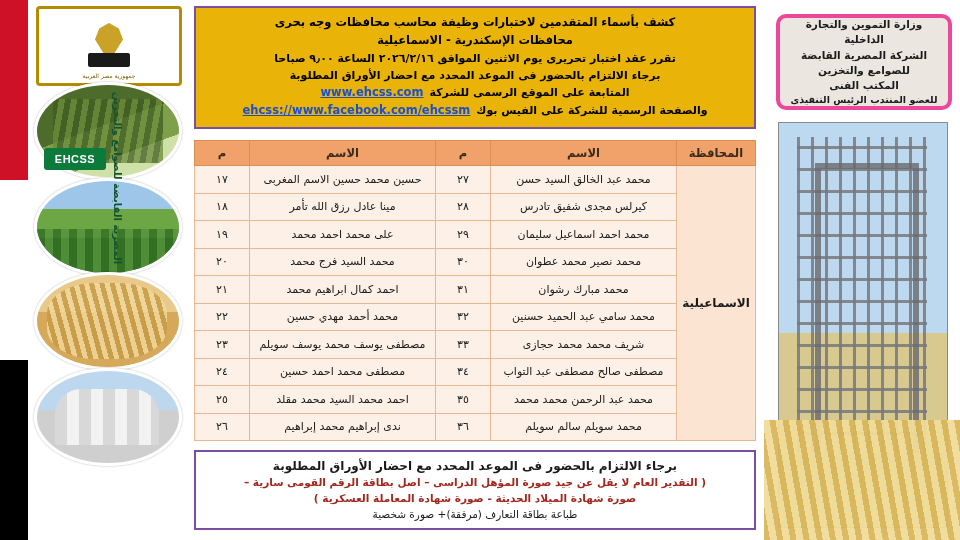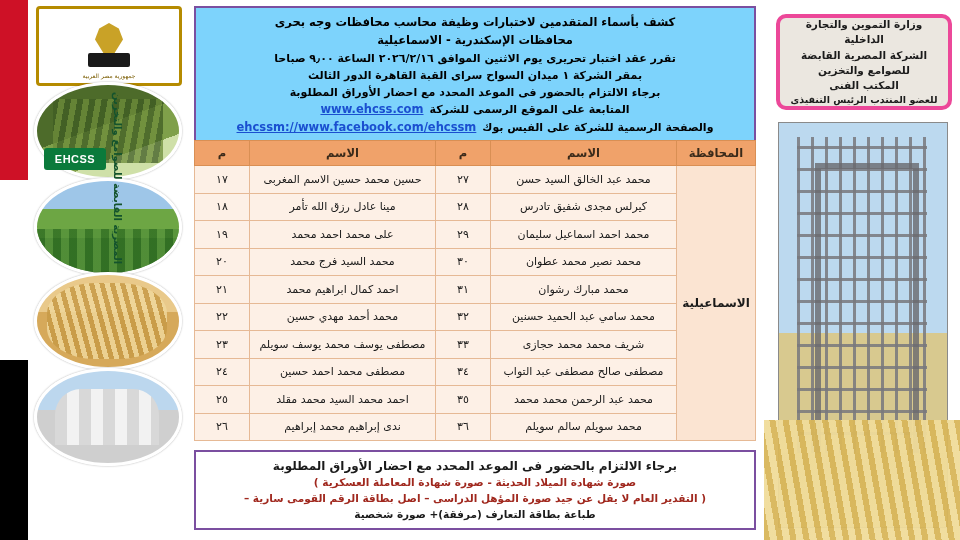--- a/index.html
+++ b/index.html
@@ -103,21 +103,21 @@
     background:repeating-linear-gradient(80deg,#d8b65a 0 6px,#f0dc9a 6px 13px);
     opacity:.95;
   }
 
   
   .main{
     position:absolute;left:186px;top:0;width:578px;height:540px;
   }
   .header-box{
     position:absolute;left:8px;top:6px;width:562px;
-    border:2px solid #7b4fa0;background:#7dd3fc;
+    border:2px solid #7b4fa0;background:#eab308;
     padding:6px 10px 8px 10px;box-sizing:border-box;text-align:center;
   }
   .header-box .l{font-size:11.5px;font-weight:bold;color:#000;line-height:1.55;}
   .header-box .l2{font-size:11px;font-weight:bold;color:#000;line-height:1.55;}
   .header-box a{color:#1a4fd0;text-decoration:underline;font-size:11.5px;font-weight:bold;}
   .hdr-links{display:flex;flex-direction:column;align-items:center;gap:1px;}
   .hdr-line-inline{display:flex;justify-content:center;align-items:center;gap:6px;flex-wrap:wrap;}
 
   
   table.names{
@@ -140,21 +140,21 @@
   table.names th.num{width:52px;}
   table.names th.gov{width:76px;}
 
   .footer-box{
     position:absolute;left:8px;top:450px;width:562px;height:80px;
     border:2px solid #7b4fa0;background:#ffffff;box-sizing:border-box;
     padding:5px 8px;text-align:center;
   }
   .footer-box .f1{font-size:12px;font-weight:bold;color:#1a1a1a;line-height:1.5;}
   .footer-box .f2{font-size:10.5px;font-weight:bold;color:#a0281e;line-height:1.5;}
-  .footer-box .f3{font-size:10.5px;font-weight:bold;color:#1a1a1a;line-height:1.5;}
+  .footer-box .f3{font-size:10.5px;font-weight:normal;color:#1a1a1a;line-height:1.5;}
 </style>
 </head>
 <body>
 
 <div class="page">
 
   <div class="left-strip">
     <div class="flag"></div>
 
     <div class="logo-box">
@@ -173,30 +173,29 @@
     <div class="ehcss-badge">EHCSS</div>
     <div class="side-arabic">المصرية القابضة للصوامع والتخزين</div>
   </div>
 
   <div class="main">
 
     <div class="header-box">
       <div class="l">كشف بأسماء المتقدمين لاختبارات وظيفة محاسب محافظات وجه بحرى</div>
       <div class="l">محافظات الإسكندرية - الاسماعيلية</div>
       <div class="l2">تقرر عقد اختبار تحريرى يوم الاثنين الموافق ٢٠٢٦/٢/١٦ الساعة ٩٫٠٠ صباحا</div>
-      <div class="l2">بمقر الشركة ١ ميدان السواح سراى القبة القاهرة الدور الثالث</div>
       <div class="l2">برجاء الالتزام بالحضور فى الموعد المحدد مع احضار الأوراق المطلوبة</div>
       <div class="hdr-links">
         <div class="hdr-line-inline">
           <span class="l2">المتابعة على الموقع الرسمى للشركة</span>
           <a href="#">www.ehcss.com</a>
         </div>
         <div class="hdr-line-inline">
           <span class="l2">والصفحة الرسمية للشركة على الفيس بوك</span>
-          <a href="#">ehcssm://www.facebook.com/ehcssm</a>
+          <a href="#">ehcss://www.facebook.com/ehcssm</a>
         </div>
       </div>
     </div>
 
     <table class="names">
       <thead>
         <tr>
           <th class="gov">المحافظة</th>
           <th>الاسم</th>
           <th class="num">م</th>
@@ -264,22 +263,22 @@
           <td>محمد سويلم سالم سويلم</td>
           <td class="num">٣٦</td>
           <td>ندى إبراهيم محمد إبراهيم</td>
           <td class="num">٢٦</td>
         </tr>
       </tbody>
     </table>
 
     <div class="footer-box">
       <div class="f1">برجاء الالتزام بالحضور فى الموعد المحدد مع احضار الأوراق المطلوبة</div>
+      <div class="f2">( التقدير العام لا يقل عن جيد صورة المؤهل الدراسى – اصل بطاقة الرقم القومى سارية –</div>
       <div class="f2">صورة شهادة الميلاد الحديثة - صورة شهادة المعاملة العسكرية )</div>
-      <div class="f2">( التقدير العام لا يقل عن جيد صورة المؤهل الدراسى – اصل بطاقة الرقم القومى سارية –</div>
       <div class="f3">طباعة بطاقة التعارف (مرفقة)+ صورة شخصية</div>
     </div>
   </div>
 
   <div class="right-col">
     <div class="org-box">
       <div>وزارة التموين والتجارة الداخلية</div>
       <div>الشركة المصرية القابضة</div>
       <div>للصوامع والتخزين</div>
       <div>المكتب الفنى</div>

